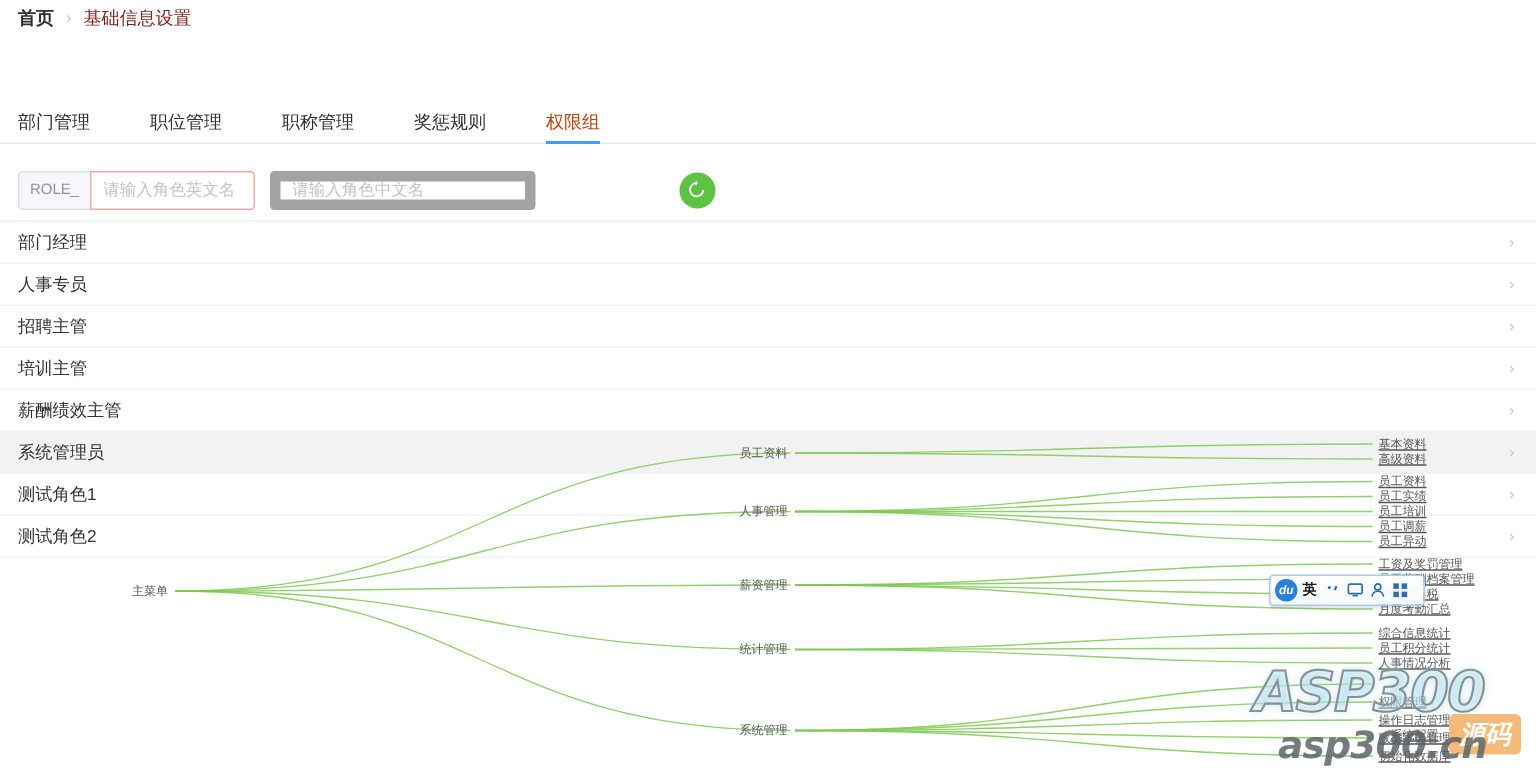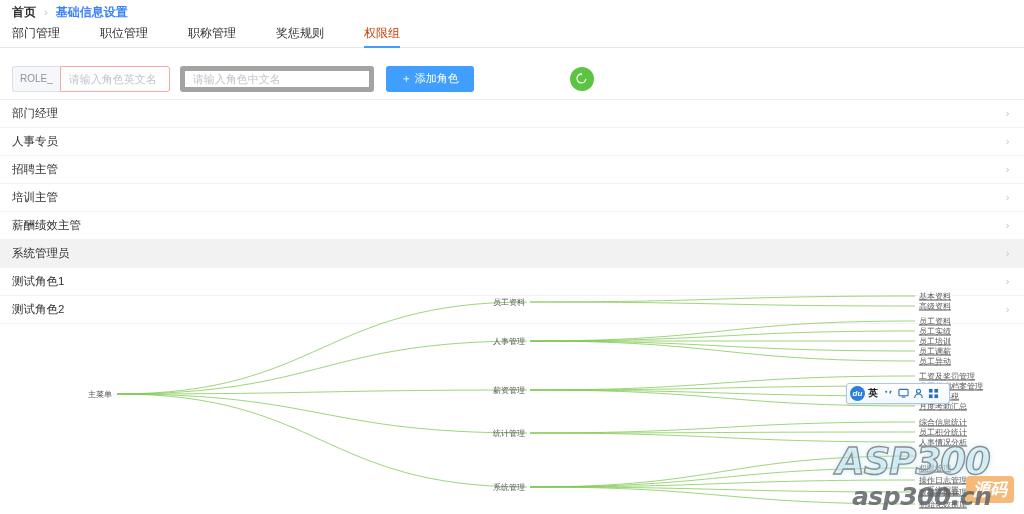--- a/index.html
+++ b/index.html
@@ -14,29 +14,30 @@
   .page { position: relative; width: 1024px; height: 514px; background: #fff; }
 
   
   .breadcrumb {
     display: flex; align-items: center;
     height: 24px; padding: 0 0 0 12px;
     font-size: 12px; color: #606266;
   }
   .bc-item { color: #303133; font-weight: bold; }
   .bc-sep { margin: 0 8px; color: #c0c4cc; font-size: 11px; }
-  .bc-current { color: #3b82f6; font-weight: bold; }
+  .bc-current { color: #7f1d1d; font-weight: normal; }
 
   
   .tabs {
     position: relative;
     display: flex; align-items: flex-end;
     height: 24px;
     padding: 0 0 0 12px;
     border-bottom: 1px solid #e4e7ed;
+    margin-top: 48px;
   }
   .tab {
     font-size: 12px; color: #303133;
     padding: 0 14px 5px 0;
     margin-right: 26px;
     cursor: pointer; position: relative;
     white-space: nowrap;
   }
   .tab:last-child { margin-right: 0; }
   .tab.active { color: #c2410c; }
@@ -66,22 +67,22 @@
     height: 26px; width: 110px;
     border: 1px solid #fca5a5;
     border-radius: 0 3px 3px 0;
     padding: 0 8px;
     font-size: 11px; color: #606266;
     font-family: "Liberation Sans", "DejaVu Sans", sans-serif;
     outline: none; background: #fff;
   }
   .inp::placeholder { color: #c0c4cc; }
   .inp-solo {
-    height: 26px; width: 194px;
-    border: 5px solid #a3a3a3; border-radius: 3px;
+    height: 26px; width: 177px;
+    border: 7px solid #a3a3a3; border-radius: 3px;
     padding: 0 8px; margin-left: 10px;
     font-size: 11px; color: #606266;
     font-family: "Liberation Sans", "DejaVu Sans", sans-serif;
     outline: none; background: #fff;
   }
   .inp-solo::placeholder { color: #c0c4cc; }
   .btn-add {
     height: 26px; margin-left: 12px;
     padding: 0 15px;
     background: #409eff; border: none; border-radius: 3px;
@@ -201,21 +202,20 @@
     <div class="tab">奖惩规则</div>
     <div class="tab active">权限组</div>
   </div>
 
   <div class="form-row">
     <div class="input-group">
       <span class="input-prefix">ROLE_</span>
       <input class="inp" type="text" placeholder="请输入角色英文名" style="">
     </div>
     <input class="inp-solo" type="text" placeholder="请输入角色中文名" style="">
-    <button class="btn-add">＋ 添加角色</button>
     <button class="btn-refresh">
       <span>
         <svg width="13" height="13" viewBox="0 0 16 16">
           <path d="M8 2.6A5.4 5.4 0 1 0 13.2 9" fill="none" stroke="#ffffff" stroke-width="1.5" stroke-linecap="round"></path>
           <path d="M8.2 0.8 L8.2 4.4 L5.0 2.6 Z" fill="#ffffff"></path>
         </svg>
       </span>
     </button>
   </div>
 

